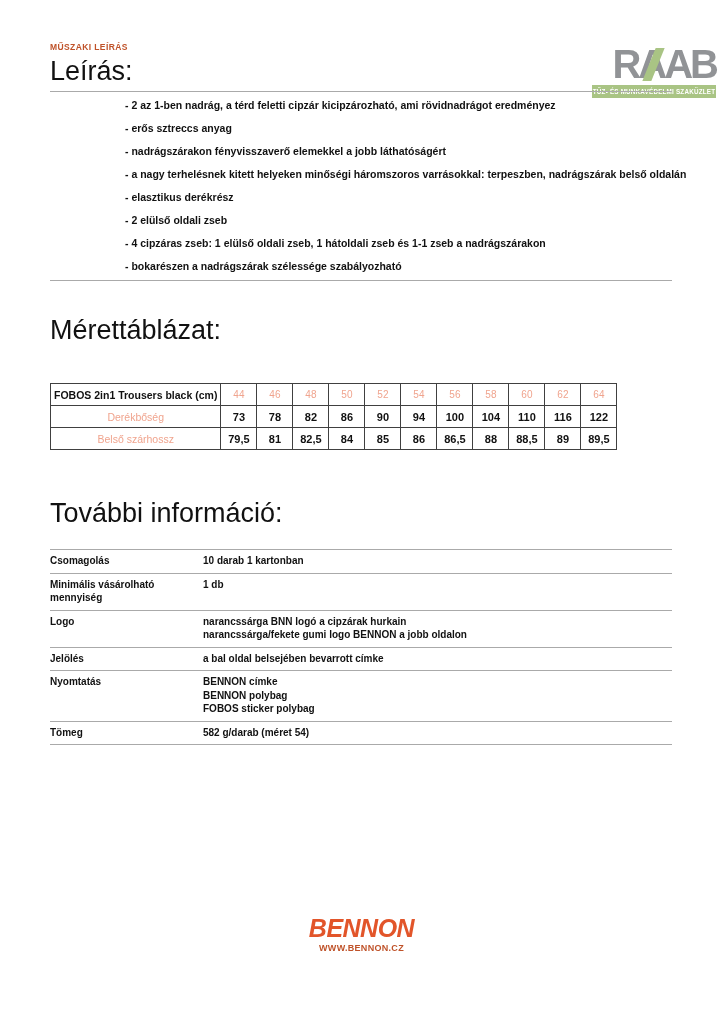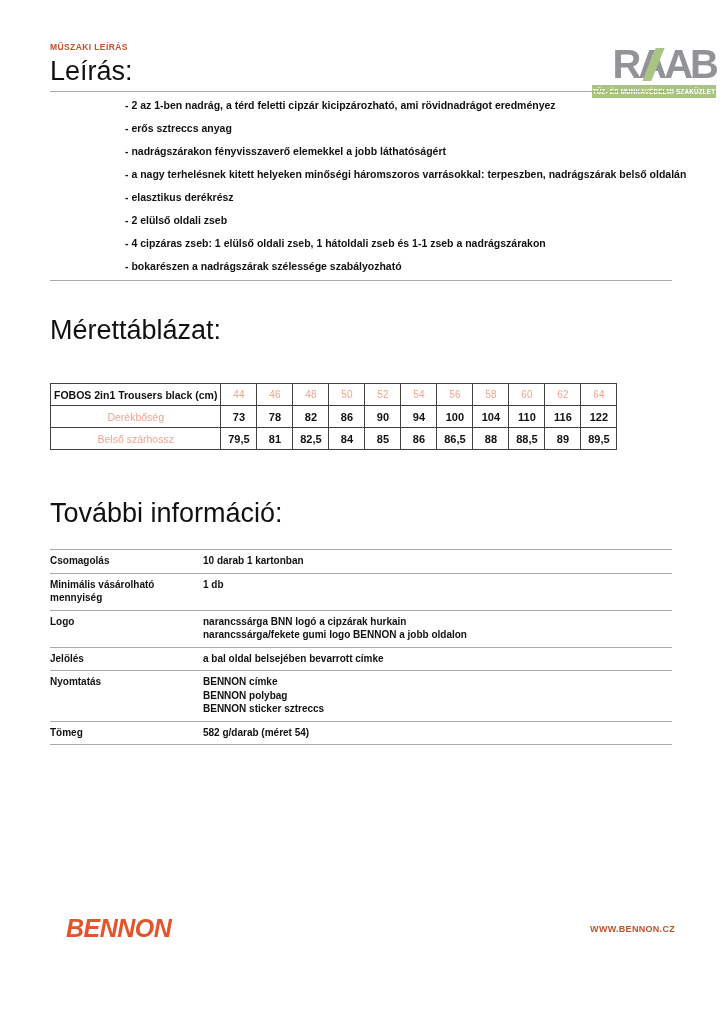--- a/index.html
+++ b/index.html
@@ -85,22 +85,22 @@
     padding: 4px 0 5px;
   }
   .info-label {
     width: 153px; flex-shrink: 0;
     font-size: 10px; font-weight: bold; line-height: 13.5px;
   }
   .info-value { font-size: 10px; font-weight: bold; line-height: 13.5px; }
 
   
   .footer {
-    position: absolute; left: 66px; right: 49px; top: 914px;
-    display: flex; justify-content: space-between; align-items: center;
+    position: absolute; left: 48px; right: 49px; top: 914px;
+    display: flex; align-items: center; flex-direction: column;
   }
   .bennon-logo {
     font-size: 25px; font-weight: bold; font-style: italic;
     color: #e2552a; letter-spacing: -0.5px;
   }
   .website {
     font-size: 9px; font-weight: bold;
     color: #bf5229; letter-spacing: 0.3px;
   }
 </style>
@@ -209,21 +209,21 @@
       <div class="info-label">Jelölés</div>
       <div class="info-value">
         <div>a bal oldal belsejében bevarrott címke</div>
       </div>
     </div>
     <div class="info-row">
       <div class="info-label">Nyomtatás</div>
       <div class="info-value">
         <div>BENNON címke</div>
         <div>BENNON polybag</div>
-        <div>BENNON sticker sztreccs</div>
+        <div>FOBOS sticker polybag</div>
       </div>
     </div>
     <div class="info-row">
       <div class="info-label">Tömeg</div>
       <div class="info-value">
         <div>582 g/darab (méret 54)</div>
       </div>
     </div>
   </div>
 

